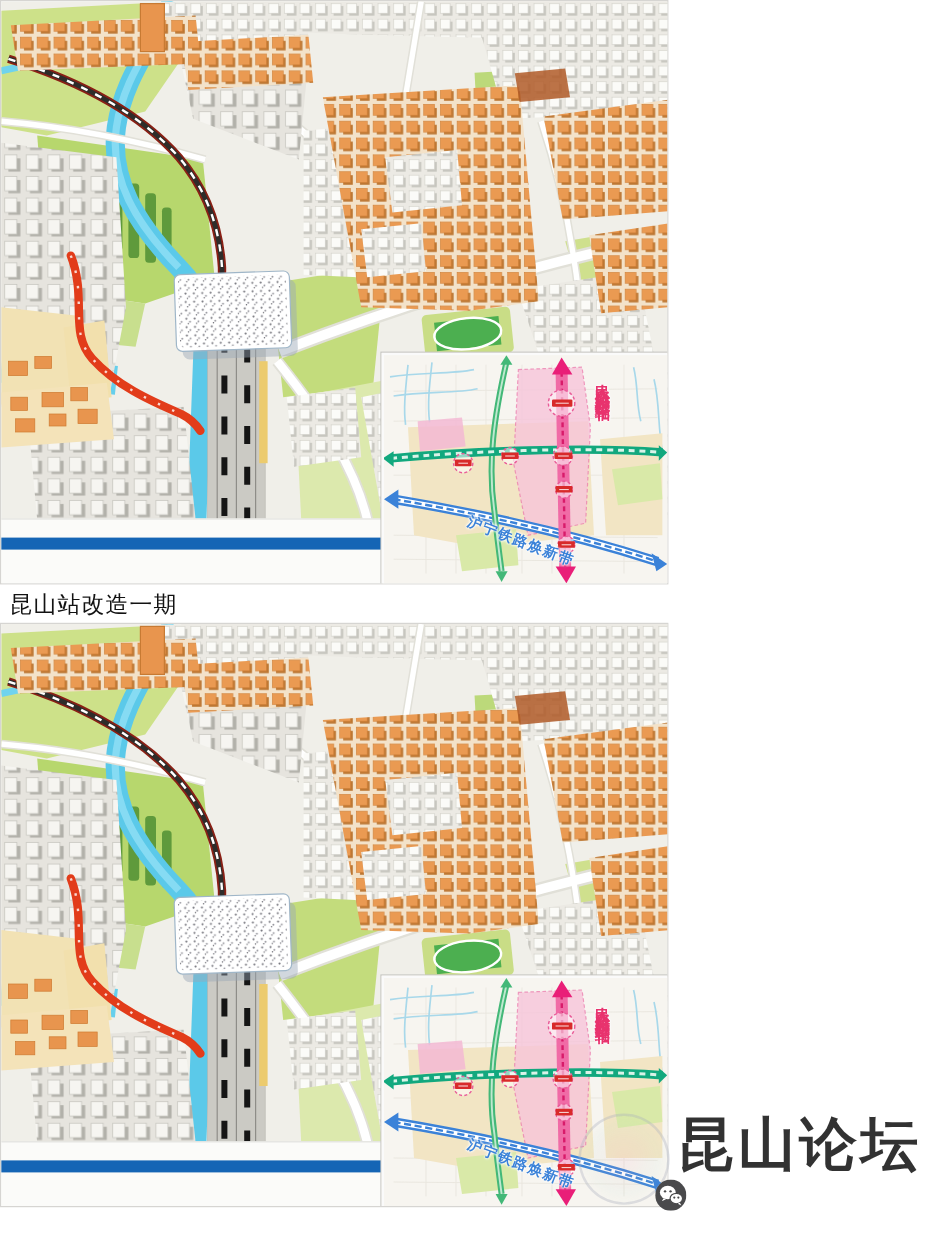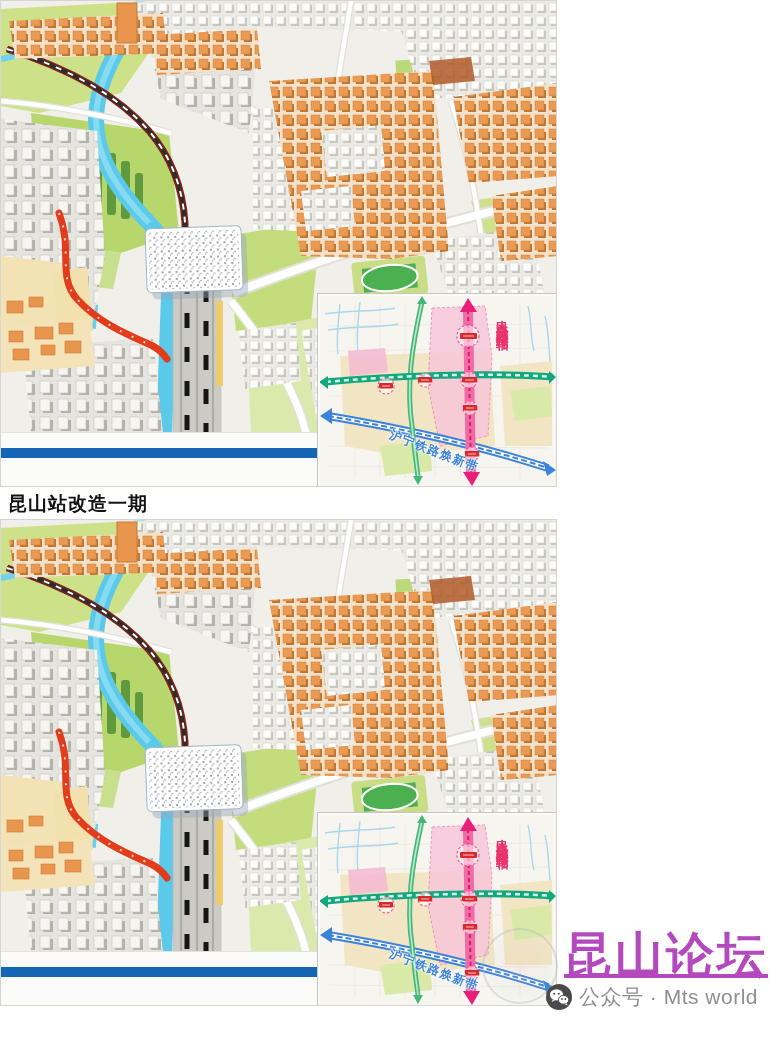--- a/index.html
+++ b/index.html
@@ -17,21 +17,21 @@
   .inset svg{position:absolute;left:0;top:0;}
   .axis-label{position:absolute;left:175px;top:14px;height:158px;writing-mode:vertical-rl;text-orientation:upright;
     font-size:12.5px;font-weight:bold;letter-spacing:2px;line-height:1.05;white-space:nowrap;
     text-shadow:0 0 2px #fff,0 0 2px #fff,0 0 3px #fff;}
   .rail-label{position:absolute;left:70px;top:130px;transform:rotate(21deg);transform-origin:left center;
     font-size:12px;font-weight:bold;letter-spacing:1.5px;white-space:nowrap;
     text-shadow:0 0 2px #fff,0 0 2px #fff,0 0 3px #fff;}
 
   
   .caption{width:557px;height:31px;display:flex;align-items:center;padding-left:8px;box-sizing:border-box;
-    font-size:19px;font-weight:bold;color:#121212;letter-spacing:1px;}
+    font-size:19px;font-weight:normal;color:#121212;letter-spacing:1px;}
 
   
   .watermark{position:absolute;left:546px;top:930px;width:234px;pointer-events:none;}
   .wm-title{margin-left:18px;font-size:48px;font-weight:800;letter-spacing:3px;opacity:0.8;line-height:1.05;white-space:nowrap;}
   .wm-sub{display:flex;align-items:center;gap:7px;margin-top:3px;}
   .wm-sub-text{font-size:21px;color:#8e8e8e;white-space:nowrap;letter-spacing:0.5px;}
   .wm-icon{width:26px;height:26px;flex:0 0 auto;}
   .stamp{position:absolute;left:482px;top:928px;width:72px;height:72px;border-radius:50%;
     border:2px solid rgba(170,175,190,0.35);
     background:radial-gradient(circle,rgba(240,170,190,0.14),rgba(180,220,200,0.08) 55%,transparent 75%);}
@@ -284,30 +284,29 @@
       <svg width="236" height="190" viewBox="0 0 236 190">
           <use href="#inset-scene"></use>
         </svg>
       <div class="axis-label wm-axis" style="color: rgb(232, 51, 110);">人民路昆城时空年轮轴</div>
       <div class="rail-label wm-rail" style="color: rgb(59, 130, 216);">沪宁铁路焕新带</div>
     </div>
   </figure>
 
   <div class="stamp"></div>
   <div class="watermark">
-    <div class="wm-title" id="wmTitle" style="color: #a21caf; text-decoration: underline;">昆山论坛</div>
+    <div class="wm-title" id="wmTitle" style="color: #000000;">昆山论坛</div>
     <div class="wm-sub">
       <svg class="wm-icon" viewBox="0 0 26 26">
         <circle cx="13" cy="13" r="13" fill="#4a4a4c"></circle>
         <ellipse cx="10.5" cy="10.8" rx="6.6" ry="5.6" fill="#ffffff"></ellipse>
         <path d="M7,15.5 L5.5,18 L9,16.3 Z" fill="#ffffff"></path>
         <circle cx="8.2" cy="9.8" r="1" fill="#4a4a4c"></circle>
         <circle cx="12.8" cy="9.8" r="1" fill="#4a4a4c"></circle>
         <ellipse cx="17.6" cy="15.8" rx="5.2" ry="4.4" fill="#ffffff" stroke="#4a4a4c" stroke-width="1"></ellipse>
         <path d="M20.5,19.2 L21.8,21.5 L18.8,20.2 Z" fill="#ffffff"></path>
         <circle cx="15.9" cy="15" r="0.9" fill="#4a4a4c"></circle>
         <circle cx="19.3" cy="15" r="0.9" fill="#4a4a4c"></circle>
       </svg>
-      <span class="wm-sub-text">公众号 · Mts world</span>
     </div>
   </div>
 
 </div>
 
 </body></html>

